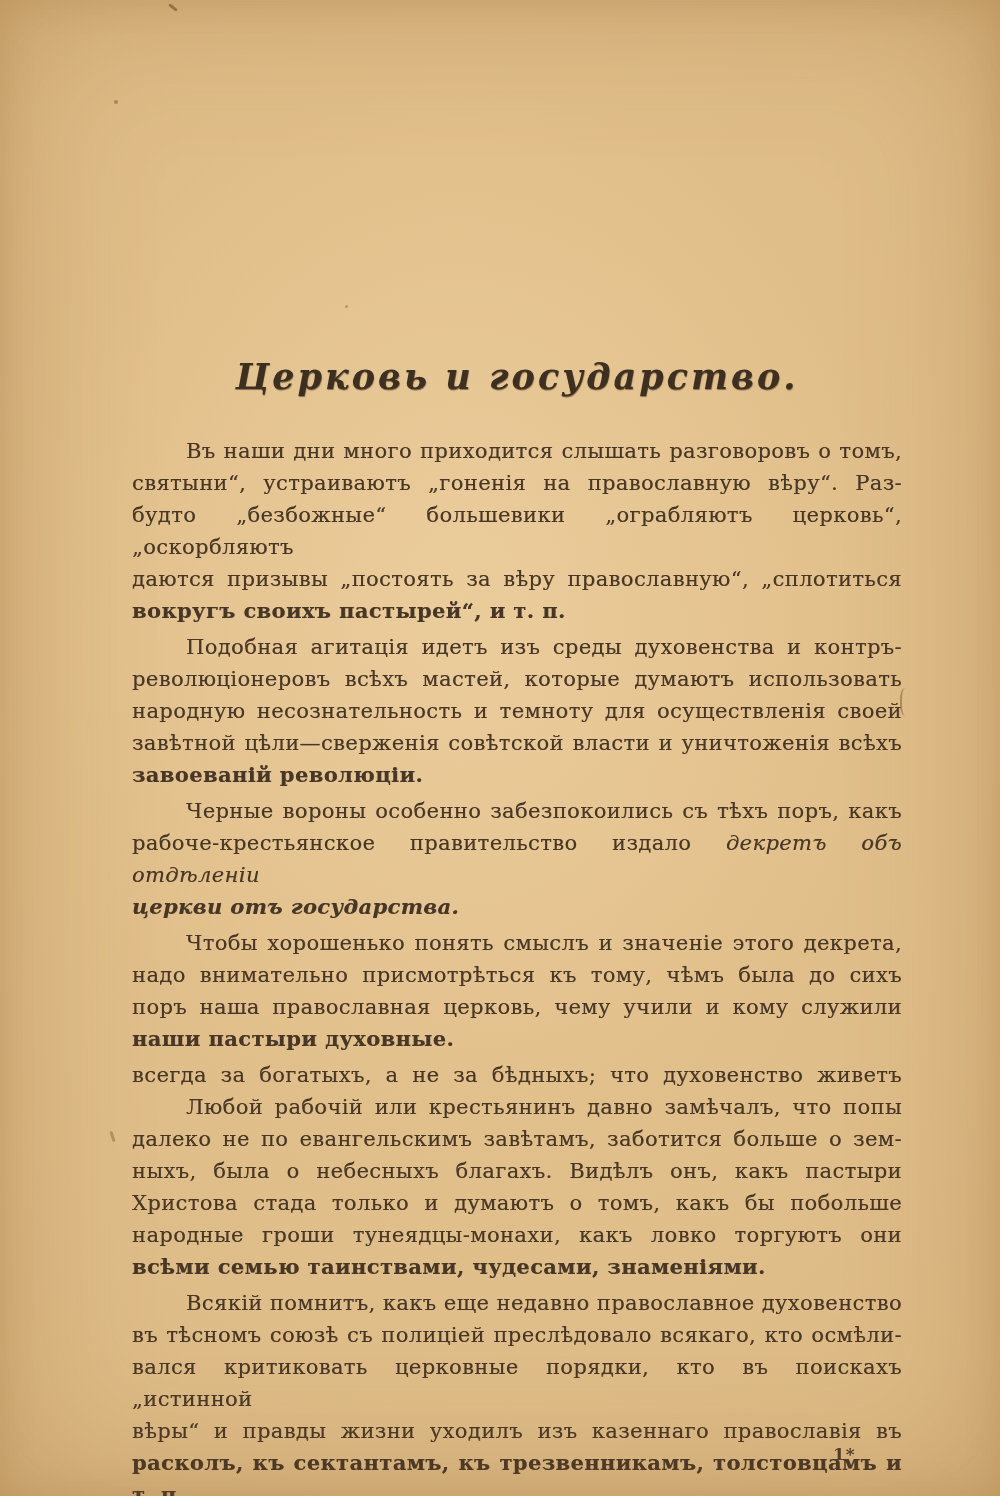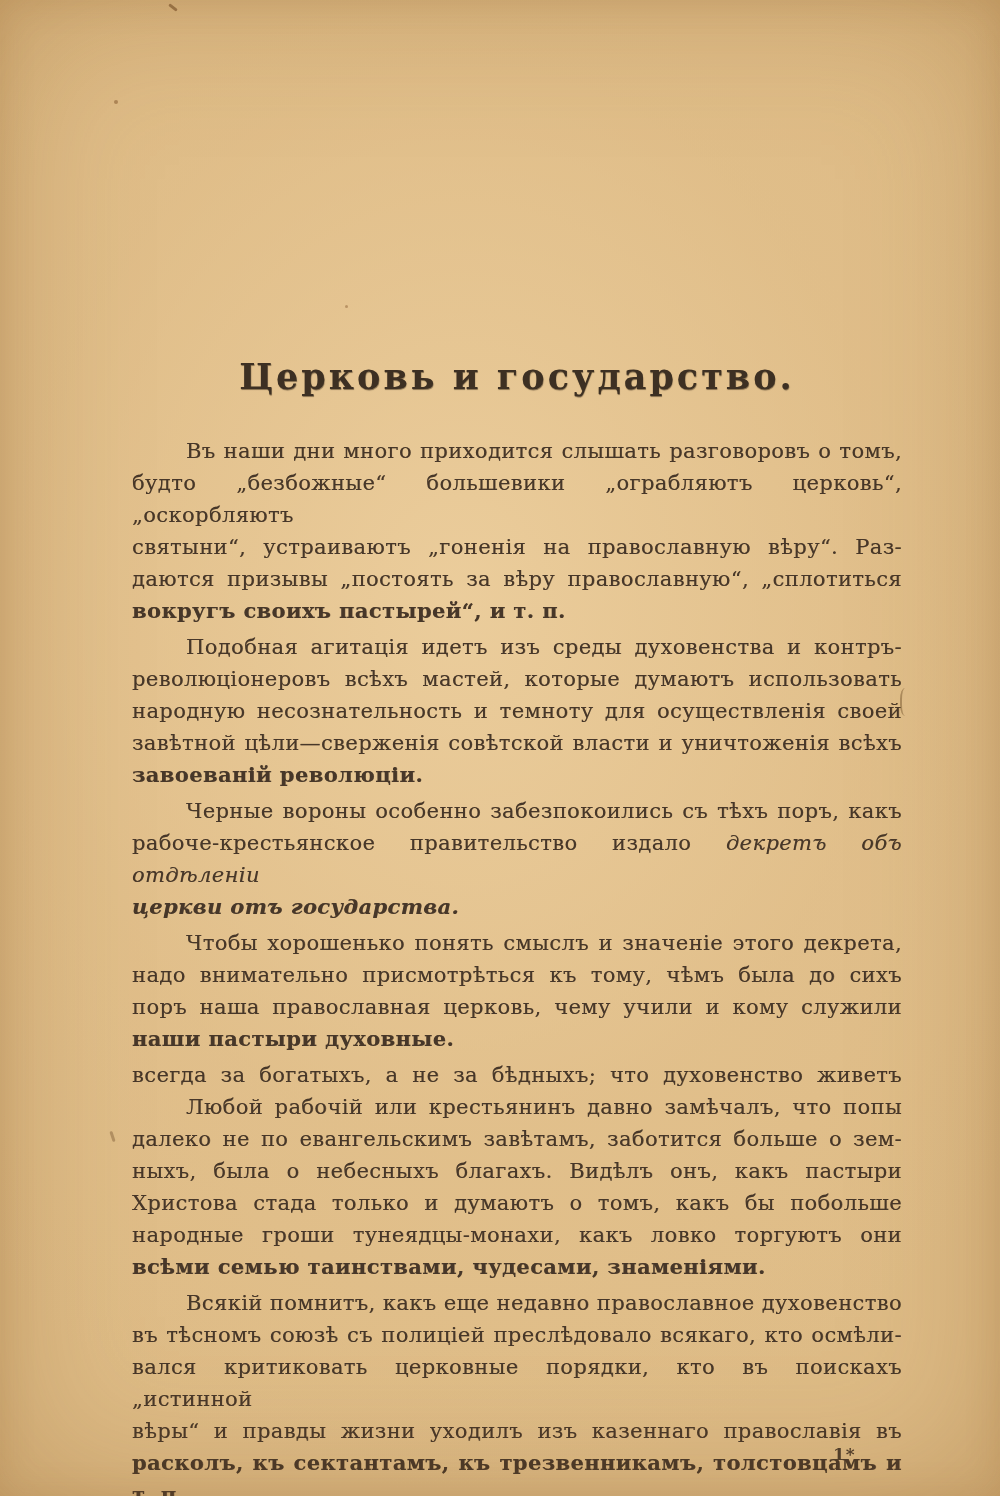--- a/index.html
+++ b/index.html
@@ -20,20 +20,21 @@
     position: absolute; inset: 0; pointer-events: none;
     box-shadow: inset 0 0 150px rgba(135,88,35,.30), inset 0 0 35px rgba(145,95,40,.18);
   }
   .title {
     position: absolute; left: 128px; top: 356px; width: 778px;
     text-align: center;
     font-size: 35px; font-weight: bold;
     letter-spacing: 3px;
     color: #3d3023;
     text-shadow: 0.4px 0.6px 0.8px rgba(60,45,28,.55);
+    font-style: italic;
   }
   .body-block {
     position: absolute; left: 128px; top: 431px; width: 778px;
     font-size: 21px; line-height: 32px;
     letter-spacing: 0.4px;
     color: #473729;
     text-shadow: 0.3px 0.4px 0.6px rgba(70,52,32,.5);
   }
   .para { margin: 4px; }
   .line {
@@ -71,22 +72,22 @@
   <div class="artifact a3"></div>
   <div class="artifact a4"></div>
   <div class="artifact a5"></div>
 
   <div class="title">Церковь и государство.</div>
 
   <div class="body-block">
 
     <div class="para">
       <div class="line first">Въ наши дни много приходится слышать разговоровъ о томъ,</div>
+      <div class="line">святыни“, устраиваютъ „гоненія на православную вѣру“. Раз-</div>
       <div class="line">будто „безбожные“ большевики „ограбляютъ церковь“, „оскорбляютъ</div>
-      <div class="line">святыни“, устраиваютъ „гоненія на православную вѣру“. Раз-</div>
       <div class="line">даются призывы „постоять за вѣру православную“, „сплотиться</div>
       <div class="line end">вокругъ своихъ пастырей“, и т. п.</div>
     </div>
 
     <div class="para">
       <div class="line first">Подобная агитація идетъ изъ среды духовенства и контръ-</div>
       <div class="line">революціонеровъ всѣхъ мастей, которые думаютъ использовать</div>
       <div class="line">народную несознательность и темноту для осуществленія своей</div>
       <div class="line">завѣтной цѣли—сверженія совѣтской власти и уничтоженія всѣхъ</div>
       <div class="line end">завоеваній революціи.</div>

